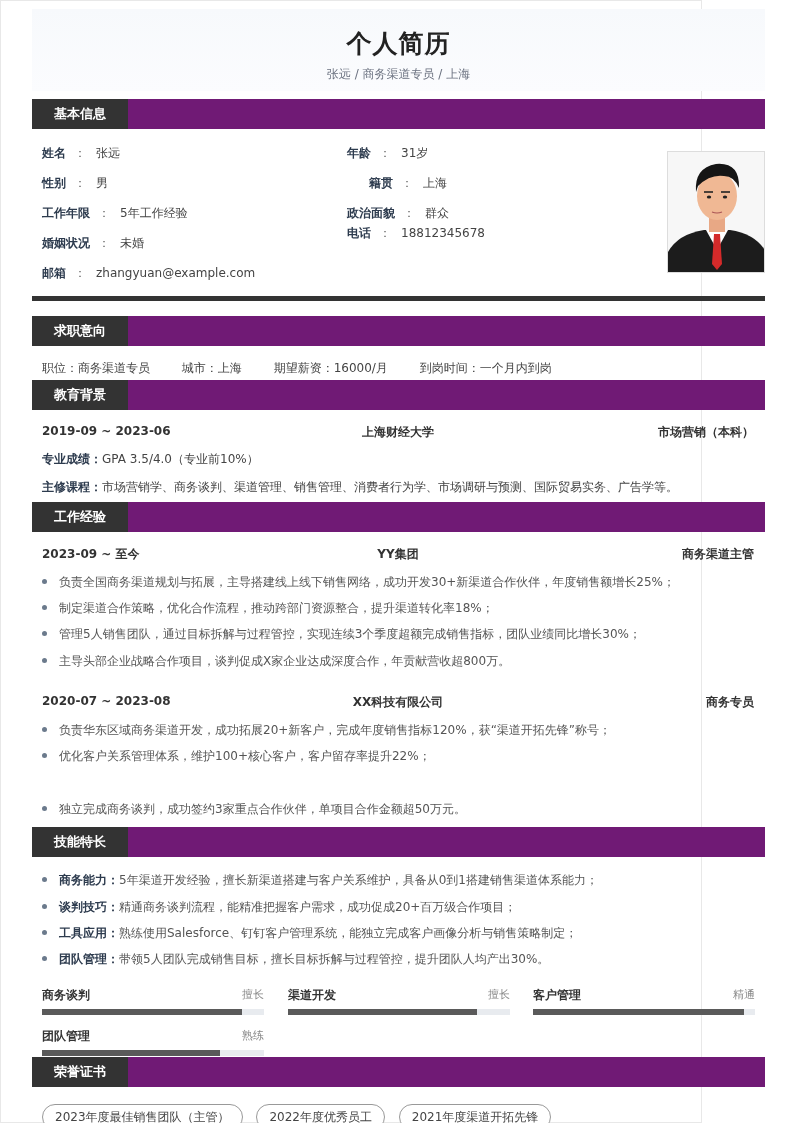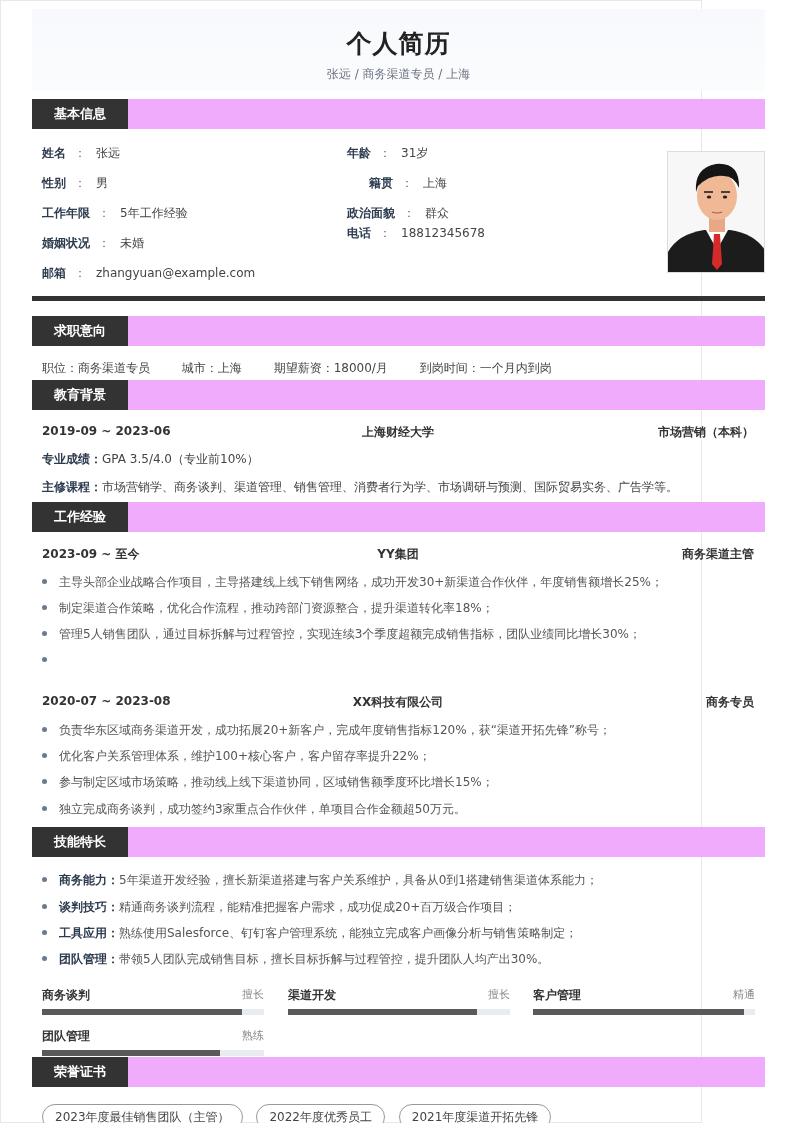--- a/index.html
+++ b/index.html
@@ -3,21 +3,21 @@
 <meta charset="utf-8">
 <style>
   * { box-sizing: border-box; margin: 0; padding: 0; }
   html, body { width: 794px; height: 1123px; overflow: hidden; background: #ffffff; }
   body { font-family: "DejaVu Sans", "Liberation Sans", sans-serif; color: #444; font-size: 12px; position: relative; }
   .page { position: absolute; left: 0; top: 0; width: 702px; height: 1123px; border: 1px solid #e8e8e8; }
   .header { position: absolute; left: 31px; top: 8px; width: 733px; height: 82px; background: linear-gradient(#f7f9fc, #fbfcfe); text-align: center; }
   .header .title { position: absolute; top: 18px; left: 0; right: 0; font-size: 25px; font-weight: bold; color: #222; letter-spacing: 1px; }
   .header .subtitle { position: absolute; top: 57px; left: 0; right: 0; font-size: 12px; color: #6b7280; }
 
-  .section-bar { position: absolute; left: 31px; width: 733px; height: 30px; background: #f0abfc; }
+  .section-bar { position: absolute; left: 31px; width: 733px; height: 30px; background: #701a75; }
   .section-bar .tag { position: absolute; left: 0; top: 0; height: 30px; width: 96px; background: #333333; color: #fff; font-weight: bold; font-size: 13px; line-height: 30px; text-align: center; }
 
   .info { position: absolute; font-size: 12px; color: #444; }
   .info .lbl { color: #2d3b4e; font-weight: bold; }
   .info .colon { color: #666; margin: 0 10px 0 8px; }
 
   .photo { position: absolute; left: 666px; top: 150px; width: 98px; height: 122px; border: 1px solid #ddd; background: #f8f8f8; overflow: hidden; }
 
   .thick-rule { position: absolute; left: 31px; top: 295px; width: 733px; height: 5px; background: #333; }
 
@@ -88,21 +88,21 @@
   </div>
 
   <div class="thick-rule"></div>
 
   <div class="section-bar" style="top:315px;">
     <div class="tag">求职意向</div>
   </div>
   <div class="intent">
     <span>职位：商务渠道专员</span>
     <span>城市：上海</span>
-    <span>期望薪资：18000/月</span>
+    <span>期望薪资：16000/月</span>
     <span>到岗时间：一个月内到岗</span>
   </div>
 
   <div class="section-bar" style="top:379px;">
     <div class="tag">教育背景</div>
   </div>
   <div class="row3" style="top:423px;">
     <span class="l">2019-09 ~ 2023-06</span>
     <span class="c">上海财经大学</span>
     <span class="r">市场营销（本科）</span>
@@ -112,33 +112,32 @@
 
   <div class="section-bar" style="top:501px;">
     <div class="tag">工作经验</div>
   </div>
 
   <div class="row3" style="top:545px;">
     <span class="l">2023-09 ~ 至今</span>
     <span class="c">YY集团</span>
     <span class="r">商务渠道主管</span>
   </div>
-  <div class="bullet" style="top:573px;"><span class="dot"></span><span>主导头部企业战略合作项目，主导搭建线上线下销售网络，成功开发30+新渠道合作伙伴，年度销售额增长25%；</span></div>
+  <div class="bullet" style="top:573px;"><span class="dot"></span><span>负责全国商务渠道规划与拓展，主导搭建线上线下销售网络，成功开发30+新渠道合作伙伴，年度销售额增长25%；</span></div>
   <div class="bullet" style="top:599px;"><span class="dot"></span><span>制定渠道合作策略，优化合作流程，推动跨部门资源整合，提升渠道转化率18%；</span></div>
   <div class="bullet" style="top:625px;"><span class="dot"></span><span>管理5人销售团队，通过目标拆解与过程管控，实现连续3个季度超额完成销售指标，团队业绩同比增长30%；</span></div>
-  <div class="bullet" style="top:652px;"><span class="dot"></span></div>
+  <div class="bullet" style="top:652px;"><span class="dot"></span><span>主导头部企业战略合作项目，谈判促成X家企业达成深度合作，年贡献营收超800万。</span></div>
 
   <div class="row3" style="top:693px;">
     <span class="l">2020-07 ~ 2023-08</span>
     <span class="c">XX科技有限公司</span>
     <span class="r">商务专员</span>
   </div>
   <div class="bullet" style="top:721px;"><span class="dot"></span><span>负责华东区域商务渠道开发，成功拓展20+新客户，完成年度销售指标120%，获“渠道开拓先锋”称号；</span></div>
   <div class="bullet" style="top:747px;"><span class="dot"></span><span>优化客户关系管理体系，维护100+核心客户，客户留存率提升22%；</span></div>
-  <div class="bullet" style="top:773px;"><span class="dot"></span><span>参与制定区域市场策略，推动线上线下渠道协同，区域销售额季度环比增长15%；</span></div>
   <div class="bullet" style="top:800px;"><span class="dot"></span><span>独立完成商务谈判，成功签约3家重点合作伙伴，单项目合作金额超50万元。</span></div>
 
   <div class="section-bar" style="top:826px;">
     <div class="tag">技能特长</div>
   </div>
   <div class="bullet" style="top:871px;"><span class="dot"></span><b>商务能力：</b><span>5年渠道开发经验，擅长新渠道搭建与客户关系维护，具备从0到1搭建销售渠道体系能力；</span></div>
   <div class="bullet" style="top:898px;"><span class="dot"></span><b>谈判技巧：</b><span>精通商务谈判流程，能精准把握客户需求，成功促成20+百万级合作项目；</span></div>
   <div class="bullet" style="top:924px;"><span class="dot"></span><b>工具应用：</b><span>熟练使用Salesforce、钉钉客户管理系统，能独立完成客户画像分析与销售策略制定；</span></div>
   <div class="bullet" style="top:950px;"><span class="dot"></span><b>团队管理：</b><span>带领5人团队完成销售目标，擅长目标拆解与过程管控，提升团队人均产出30%。</span></div>
 

